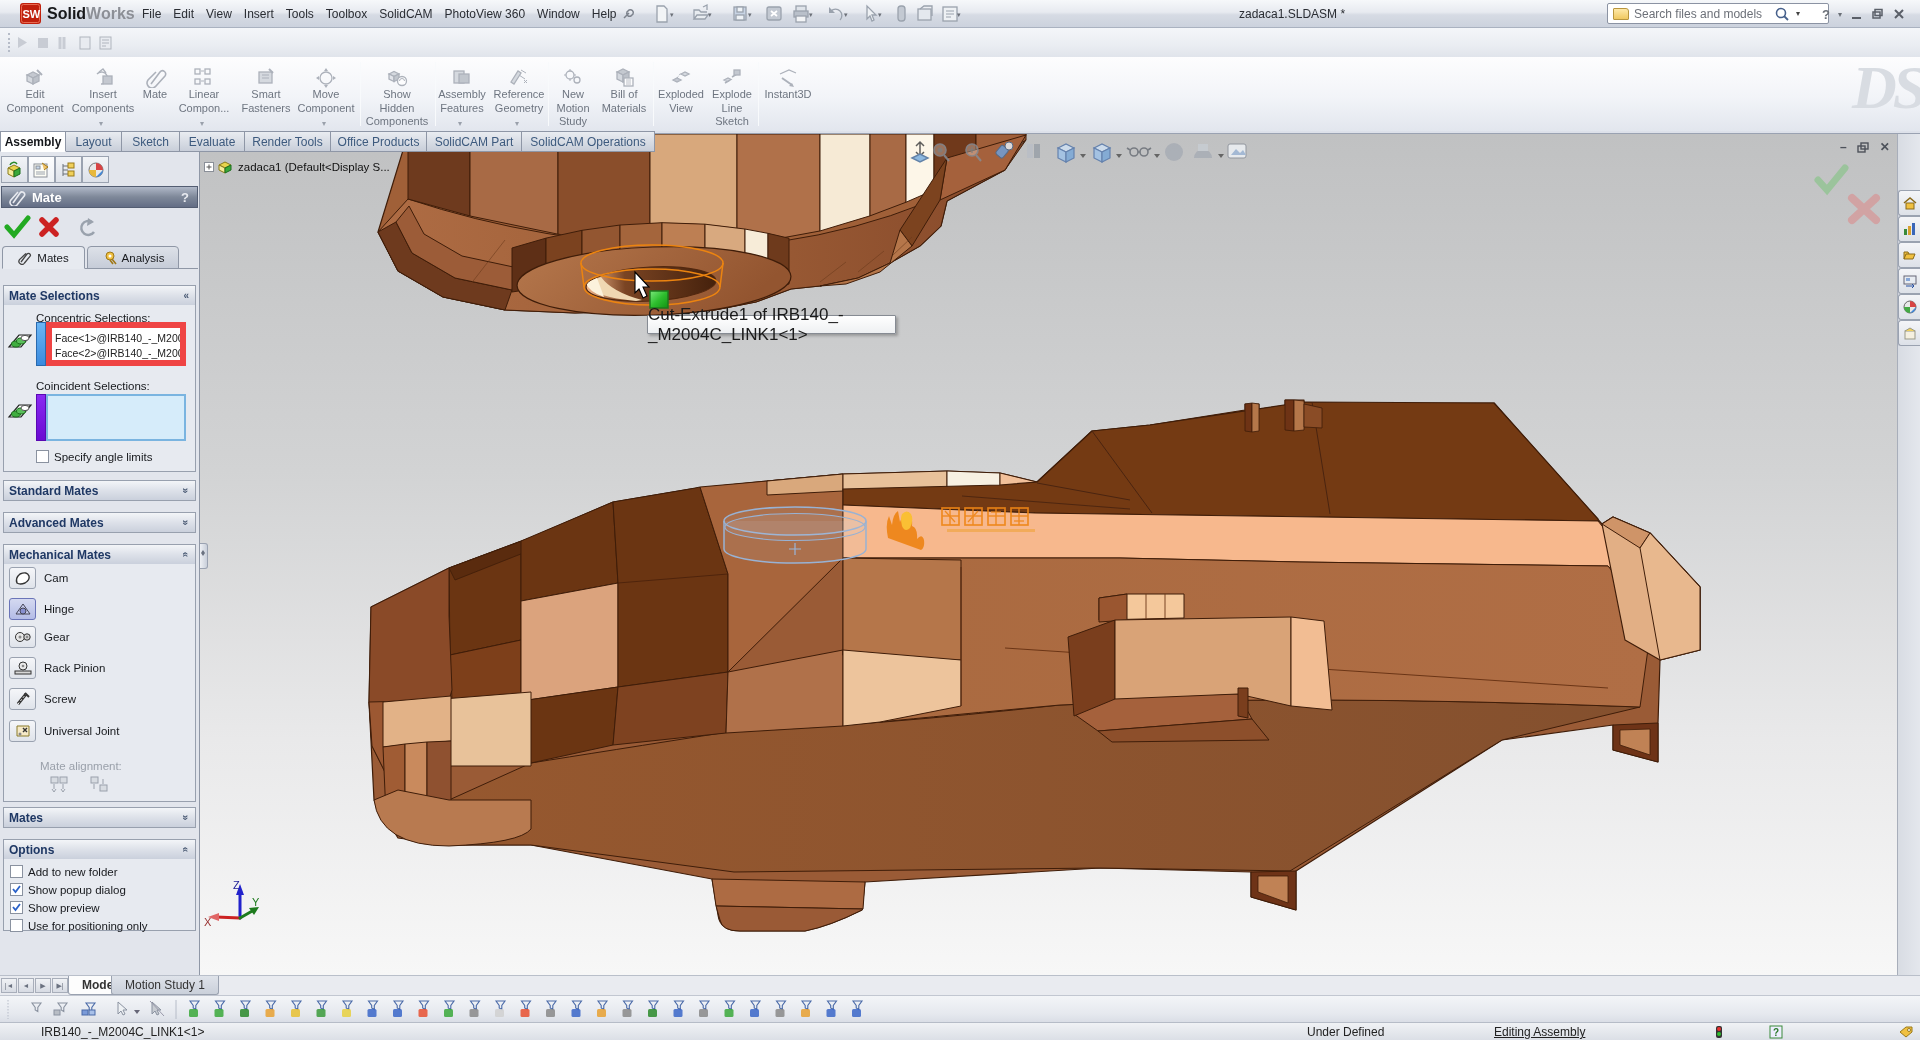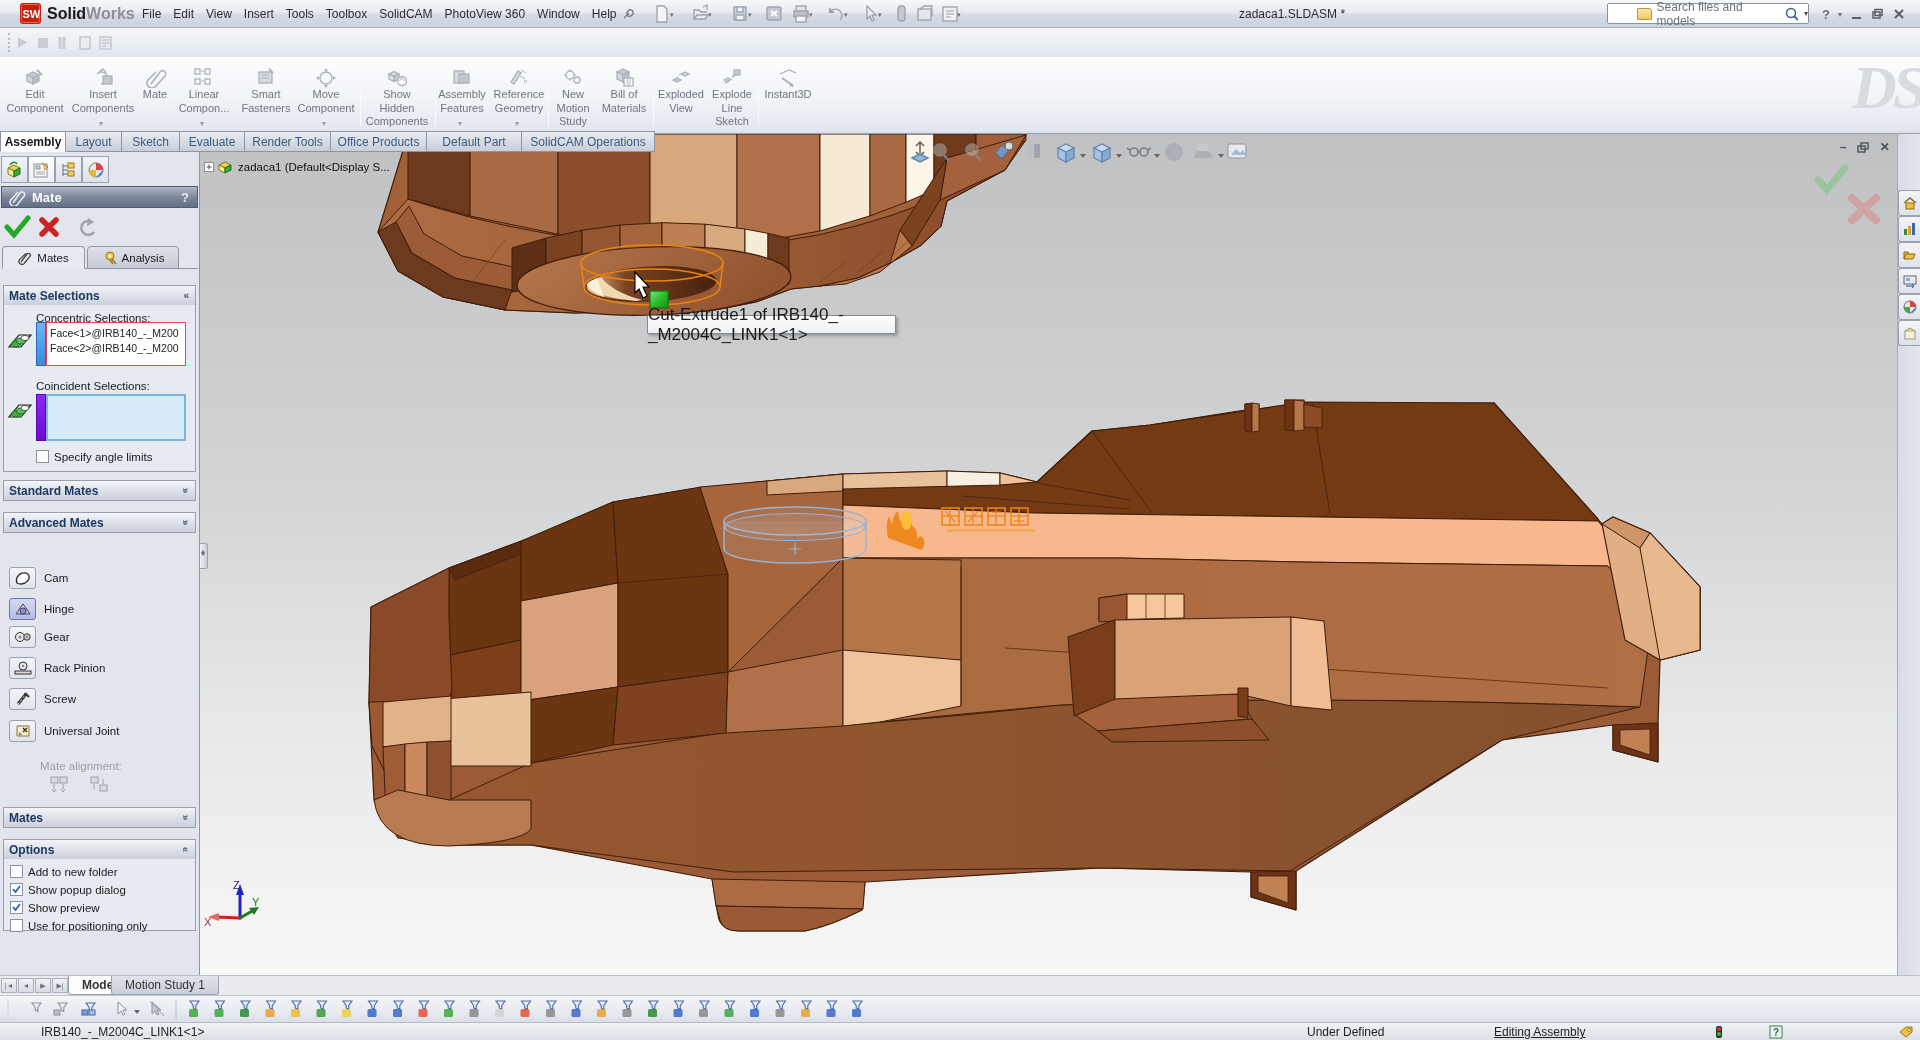--- a/index.html
+++ b/index.html
@@ -8,21 +8,21 @@
 
 #titlebar { left:0; top:0; width:1920px; height:28px; z-index:10;
   background:linear-gradient(180deg,#f6f8fa 0%,#e7eaf0 45%,#d6dbe4 55%,#ccd2dd 100%);
   border-bottom:1px solid #aab2c0; }
 #swlogo { left:20px; top:3px; height:22px; display:flex; align-items:center; z-index:11;}
 #swtext { font-size:16px; font-weight:bold; color:#17181a; margin-left:5px;}
 #swtext span { color:#8c8f96; }
 .menus { left:136px; top:0px; height:28px; display:flex; align-items:center; font-size:12px; color:#2a2d33; z-index:11;}
 .menus div { padding:0 6px; }
 .titletext { top:7px; left:1239px; font-size:12px; color:#2a2d33; z-index:11;}
-#searchbox { left:1607px; top:3px; width:202px; height:21px; background:#fff; border:1px solid #8b93a3; border-radius:2px; display:flex; align-items:center; font-size:12px; color:#6c7078; z-index:11;padding-left:24px;}
+#searchbox { left:1607px; top:3px; width:222px; height:21px; background:#fff; border:1px solid #8b93a3; border-radius:2px; display:flex; align-items:center; font-size:12px; color:#6c7078; z-index:11;}
 #row2 { left:0; top:28px; width:1920px; height:29px; z-index:10;
   background:linear-gradient(180deg,#f4f6f9 0%,#eaedf2 60%,#e0e4eb 100%); }
 #cmdmgr { left:0; top:57px; width:1920px; height:74px; z-index:10;
   background:linear-gradient(180deg,#fdfdfe 0%,#f2f4f8 55%,#e2e6ee 100%); }
 #cmdmgr .btn { position:absolute; top:9px; text-align:center; color:#6e7580; font-size:11px; line-height:13.5px; }
 #cmdmgr .sep { position:absolute; top:5px; width:1px; height:64px; background:#c6cbd6; border-right:1px solid #f8fafc; }
 #dslogo { left:1852px; top:52px; font-size:62px; font-style:italic; color:#d8dce2; font-weight:bold; font-family:"Liberation Serif",serif; letter-spacing:-4px; z-index:10;}
 #tabline { left:0; top:131px; width:1920px; height:3px; background:#dde1ea; border-bottom:1px solid #9aa2b2; z-index:11;}
 #tabrow { left:0; top:131px; width:664px; height:21px; display:flex; z-index:12;}
 #tabrow .tab { height:21px; border:1px solid #8e96a6; border-left:none; background:linear-gradient(180deg,#e9ecf1,#c8ced9); color:#3d5a7e; font-size:12px; display:flex; align-items:center; justify-content:center; }
@@ -41,21 +41,21 @@
 #mtabs .mtab { position:absolute; top:0px; height:19px; padding:0 13px; font-size:12px; display:flex; align-items:center; border:1px solid #9aa2b0; border-top:none; background:linear-gradient(180deg,#dfe3ea,#cad0da); color:#333; border-radius:0 0 3px 3px;}
 #mtabs .mtab.active { background:#fdfdfd; font-weight:bold; }
 #btoolbar { left:0; top:995px; width:1920px; height:27px; background:linear-gradient(180deg,#f3f5f8 0%,#e5e8ee 70%,#dadee6 100%); border-top:1px solid #c2c7d1; z-index:5;}
 #statusbar { left:0; top:1022px; width:1920px; height:18px; background:linear-gradient(180deg,#f0f2f5,#dbdfe6); border-top:1px solid #b6bcc7; font-size:12px; color:#222; z-index:5;}
 #statusbar div { position:absolute; top:2px;margin-left:36px; }
 #lpanel { left:0; top:152px; width:200px; height:823px; background:#e2e5ec; border-right:1px solid #8f97a6; z-index:4;}
 #mateheader { position:absolute; left:1px; top:34px; width:197px; height:22px; background:linear-gradient(180deg,#b0b8c8 0%,#7e8899 50%,#636d85 100%); border:1px solid #535d72; color:#fff; font-weight:bold; font-size:13px; display:flex; align-items:center; }
 .group { position:absolute; left:3px; width:193px; border:1px solid #98a0ae; background:#e7eaf0; }
 .ghead { height:19px; background:linear-gradient(180deg,#f3f5f8 0%,#dde1e9 50%,#cad0dc 100%); color:#1f3864; font-weight:bold; font-size:12px; display:flex; align-items:center; padding-left:5px; }
 .lbl { font-size:11.5px; color:#17191d; }
-.selbox { position:absolute; background:#fff; border:1px solid #ef4444; font-size:10.5px; color:#222; line-height:15px; padding:3px 0 12px 3px; overflow:hidden; white-space:nowrap;}
+.selbox { position:absolute; background:#fff; border:6px solid #ef4444; font-size:10.5px; color:#222; line-height:15px; padding:3px 0 12px 3px; overflow:hidden; white-space:nowrap;}
 .cbrow { position:absolute; display:flex; align-items:center; gap:5px; font-size:11.5px; color:#17191d;}
 .cb { width:13px; height:13px; background:#fff; border:1px solid #8a92a0; position:relative;}
 .mbtn { position:absolute; left:9px; display:flex; align-items:center; gap:8px; font-size:11.5px; color:#17191d; }
 .mbtn .bico { width:27px; height:22px; border:1px solid #9aa2b0; border-radius:3px; background:linear-gradient(180deg,#f5f6f9,#dfe3ea); display:flex; align-items:center; justify-content:center; }
 .mbtn.sel .bico { background:linear-gradient(180deg,#d4d9f0,#b4bce6); border:1px solid #6a74b8; }
 </style></head>
 <body>
 <div class="abs" id="titlebar"></div>
 <div class="abs" id="swlogo">
     <svg width="22" height="22">
@@ -272,21 +272,21 @@
 <div class="abs" id="dslogo">DS</div>
 
 <div class="abs" id="tabline"></div>
 <div class="abs" id="tabrow">
   <div class="tab first active" style="width:66px;">Assembly</div>
   <div class="tab" style="width:56px;">Layout</div>
   <div class="tab" style="width:58px;">Sketch</div>
   <div class="tab" style="width:65px;">Evaluate</div>
   <div class="tab" style="width:86px;">Render Tools</div>
   <div class="tab" style="width:96px;">Office Products</div>
-  <div class="tab" style="width:95px;">Default Part</div>
+  <div class="tab" style="width:95px;">SolidCAM Part</div>
   <div class="tab" style="width:133px;">SolidCAM Operations</div>
 </div>
 
 <div class="abs" id="viewport">
 <svg width="1697" height="841" viewBox="200 134 1697 841" style="position:absolute;left:0;top:0;">
       <defs>
 <linearGradient id="gflange" x1="0" y1="0" x2="1" y2="0">
  <stop offset="0" stop-color="#ae6c44"></stop>
           <stop offset="0.45" stop-color="#a06038"></stop>
           <stop offset="1" stop-color="#86492a"></stop>
@@ -774,20 +774,23 @@
     </div>
     <div class="abs" style="left:36px;top:242px;width:10px;height:47px;background:linear-gradient(180deg,#8a2af2,#6a0ad2);border:1px solid #5a08b2;"></div>
     <div class="abs" style="left:46px;top:242px;width:140px;height:47px;background:#d6ecfa;border:2px solid #7ab4e0;"></div>
     <div class="cbrow" style="left:36px;top:298px;"><div class="cb"></div>Specify angle limits</div>
     <div class="group" style="top:328px;height:21px;">
       <div class="ghead" style="border-bottom:none;">Standard Mates<span style="margin-left:auto;margin-right:6px;color:#4a5a74;font-size:10px;display:inline-block;transform:rotate(90deg);">»</span></div>
     </div>
     <div class="group" style="top:360px;height:21px;">
       <div class="ghead" style="border-bottom:none;">Advanced Mates<span style="margin-left:auto;margin-right:6px;color:#4a5a74;font-size:10px;display:inline-block;transform:rotate(90deg);">»</span></div>
     </div>
+    <div class="group" style="top:392px;height:258px;">
+      <div class="ghead">Mechanical Mates<span style="margin-left:auto;margin-right:6px;color:#4a5a74;font-size:10px;display:inline-block;transform:rotate(90deg);">«</span></div>
+    </div>
     <div class="mbtn" style="top:415px;"><div class="bico">
         <svg width="20" height="16">
           <path d="M4,13 Q2,8 7,4 Q14,1 16,6 Q17,10 12,13 Q7,15 4,13 Z" fill="#fff" stroke="#333" stroke-width="1.4"></path>
         </svg>
       </div>Cam</div>
     <div class="mbtn sel" style="top:446px;"><div class="bico">
         <svg width="20" height="16">
           <path d="M3,13 L10,3 L17,13 Z" fill="#c8cdf0" stroke="#445"></path>
           <circle cx="10" cy="10" r="3" fill="#8890d0" stroke="#445"></circle>
         </svg>

